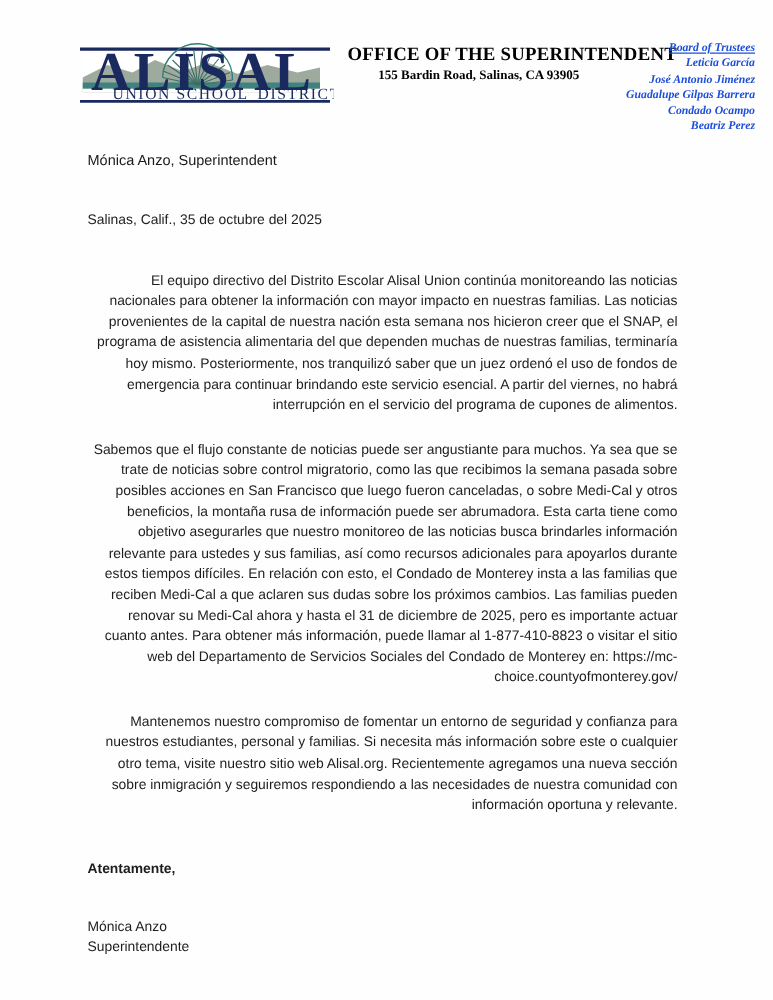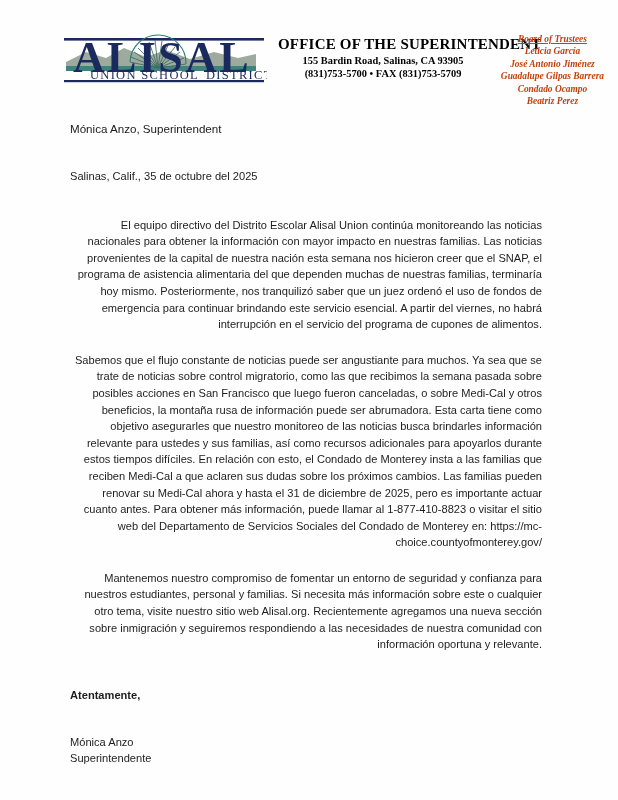--- a/index.html
+++ b/index.html
@@ -63,25 +63,25 @@
     font-size: 10.4px;
     margin-top: 2px;
     white-space: nowrap;
   }
 
   
   .board-block {
     position: absolute;
     right: 14px;
     top: 34px;
-    text-align: center;
+    text-align: right;
     font-family: "Liberation Serif", serif;
     font-style: italic;
     font-weight: bold;
-    color: #c2410c;
+    color: #1d4ed8;
   }
   .board-title {
     font-size: 9.4px;
     text-decoration: underline;
     margin-bottom: 1px;
   }
   .board-name {
     font-size: 9.4px;
     line-height: 12.6px;
     white-space: nowrap;
@@ -177,21 +177,20 @@
         <rect x="2" y="52" width="200" height="2.2" fill="#1b2a5e"></rect>
 
         <text x="28" y="51" font-family="'Liberation Serif', serif" font-size="12.5" letter-spacing="1.3" fill="#1b2a5e">UNION SCHOOL</text>
         <text x="144" y="51" font-family="'Liberation Serif', serif" font-size="12.5" letter-spacing="1.3" fill="#1b2a5e">DISTRICT</text>
       </svg>
     </div>
 
     <div class="office-block">
       <div class="office-title">OFFICE OF THE SUPERINTENDENT</div>
       <div class="office-line">155 Bardin Road, Salinas, CA  93905</div>
-      <div class="office-line">(831)753-5700 • FAX (831)753-5709</div>
     </div>
 
     <div class="board-block">
       <div class="board-title">Board of Trustees</div>
       <div class="board-name">Leticia García</div>
       <div class="board-name">José Antonio Jiménez</div>
       <div class="board-name">Guadalupe Gilpas Barrera</div>
       <div class="board-name">Condado Ocampo</div>
       <div class="board-name">Beatriz Perez</div>
     </div>

